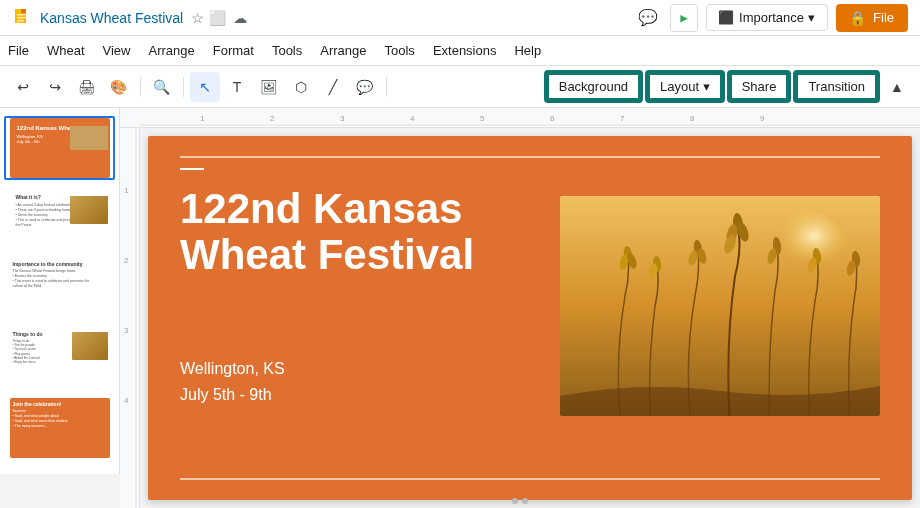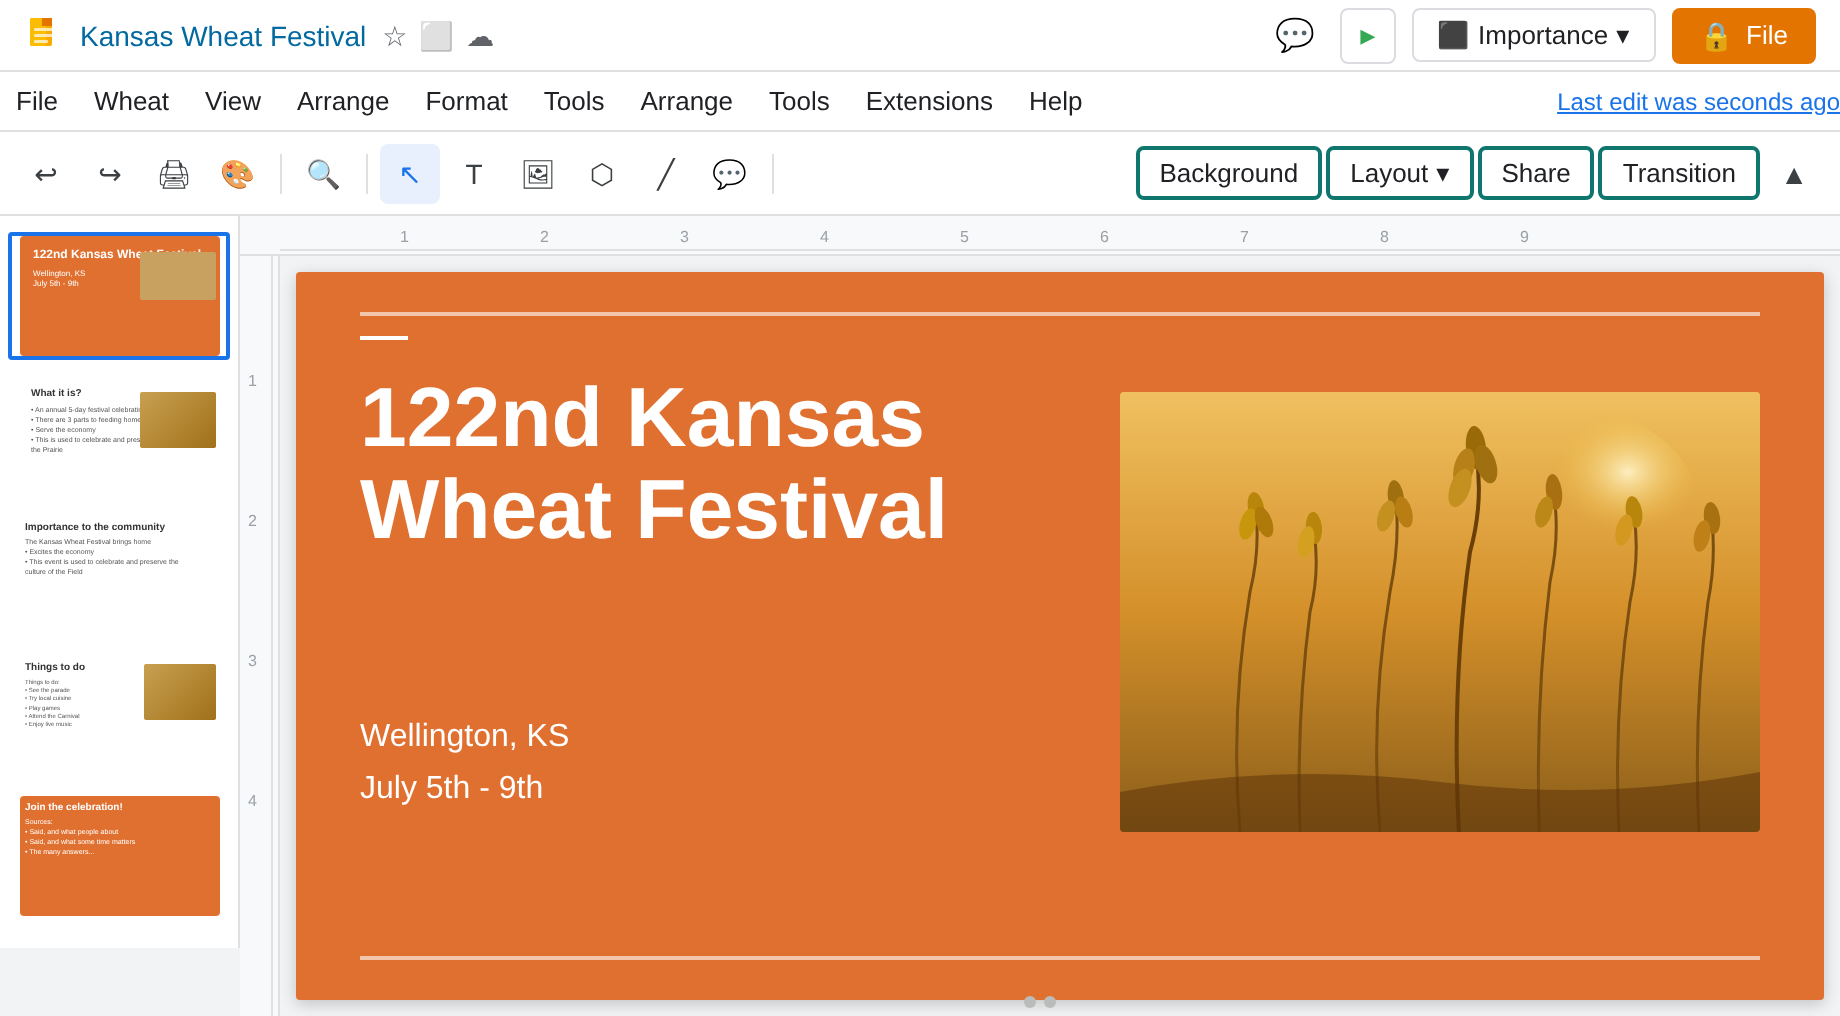--- a/index.html
+++ b/index.html
@@ -46,21 +46,21 @@
       height: 42px;
     }
     .tool-btn {
       width: 30px; height: 30px; display:flex;align-items:center;justify-content:center;
       border-radius:4px; cursor:pointer; color:#3c4043; font-size:14px; border:none; background:transparent;
     }
     .tool-btn.active { background:#e8f0fe; color:#1a73e8; }
     .tool-separator { width:1px; height:20px; background:#e0e0e0; margin:0 4px; }
     .toolbar-right { display:flex; align-items:center; margin-left:auto; gap:2px; }
     .toolbar-nav-btn {
-      border: 2px solid #0f766e; border-radius:4px; background:#fff; padding:4px 10px;
+      border: 5px solid #0f766e; border-radius:4px; background:#fff; padding:4px 10px;
       cursor:pointer; font-size:13px; color:#202124; display:flex;align-items:center;gap:4px;
     }
 
     
     .main-area { display: flex; height: calc(508px - 36px - 30px - 42px); }
 
     
     .slide-panel {
       width: 120px; background: #fff; border-right: 1px solid #e0e0e0;
       overflow-y: auto; padding: 8px 4px;
@@ -184,21 +184,20 @@
   <span class="menu-item">Wheat</span>
   <span class="menu-item">View</span>
   <span class="menu-item">Arrange</span>
   <span class="menu-item">Format</span>
   <span class="menu-item">Tools</span>
   <span class="menu-item">Arrange</span>
   <span class="menu-item">Tools</span>
   <span class="menu-item">Extensions</span>
   <span class="menu-item">Help</span>
   <span class="menu-separator"></span>
-  <span class="last-edit">Last edit was seconds ago</span>
 </div>
 
 <div class="toolbar">
   <button class="tool-btn" title="Undo">↩</button>
   <button class="tool-btn" title="Redo">↪</button>
   <button class="tool-btn">🖨</button>
   <button class="tool-btn">🎨</button>
   <div class="tool-separator"></div>
   <button class="tool-btn">🔍</button>
   <div class="tool-separator"></div>

